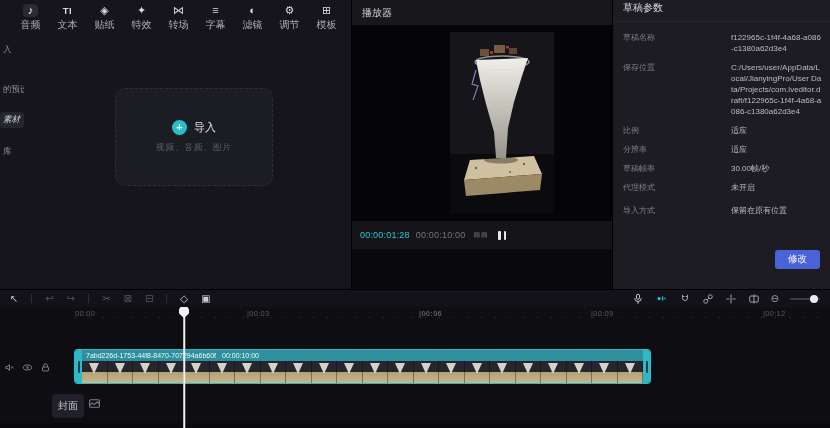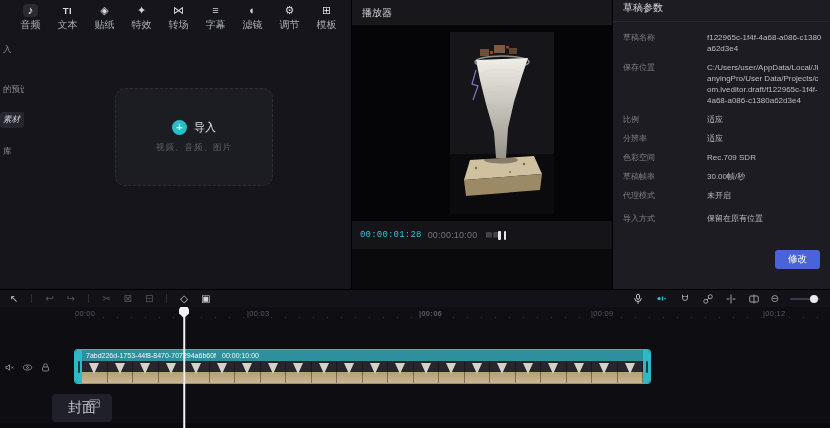--- a/index.html
+++ b/index.html
@@ -28,34 +28,34 @@
   .import-label { font-size:11px; color:#e0e0e6; }
   .import-hint { font-size:8.5px; color:#5e5e69; letter-spacing:1px; }
 
   
   .player-panel { position:absolute; left:352px; top:0; width:300px; height:289px; background:#0a0a0d; }
   .player-header { height:25px; background:#17171c; display:flex; align-items:center; justify-content:space-between; padding:0 10px; }
   .player-title { font-size:10px; color:#cfcfd5; }
   .menu-icon { font-size:12px; color:#9a9aa2; cursor:pointer; }
   .video-stage { position:absolute; left:0; top:25px; right:0; height:196px; background:#050507; display:flex; align-items:center; justify-content:center; }
   .player-controls { position:absolute; left:0; top:221px; right:0; height:28px; background:#141419; display:flex; align-items:center; padding:0 8px; }
-  .time-cur { font-size:9px; color:#2ec6d0; letter-spacing:.2px;font-family:Liberation Mono, monospace; }
+  .time-cur { font-size:9px; color:#2ec6d0; letter-spacing:.2px; }
   .time-total { font-size:9px; color:#757580; margin-left:6px; letter-spacing:.2px; }
   .levels { font-size:7px; color:#6a6a75; margin-left:8px; letter-spacing:1px; cursor:pointer; }
   .pause-btn { position:absolute; left:50%; transform:translateX(-50%); background:none; border:none; display:flex; gap:3px; cursor:pointer; padding:4px; }
   .pause-btn .bar { width:2.5px; height:9px; background:#e8e8ec; border-radius:1px; }
   .pc-right { margin-left:auto; display:flex; align-items:center; gap:11px;flex-direction:column; }
   .original-btn { background:transparent; border:1px solid #565661; color:#c6c6cd; font-size:8.5px; padding:1px 5px; border-radius:2px; cursor:pointer; }
   .tsvg { display:block; }
 
   
   .params-panel { position:absolute; left:612px; top:0; width:218px; height:289px; background:#1c1c22; border-left:1px solid #000; }
   .params-title { padding:1px 10px 6px; font-size:10px; color:#d8d8de; border-bottom:1px solid #27272e; }
   .params-rows { position:absolute; top:32px; left:10px; right:8px; display:flex; flex-direction:column; gap:8px; }
-  .prow { display:flex; gap:0; font-size:8px; line-height:11px; }
+  .prow { display:flex; gap:24px; font-size:8px; line-height:11px; }
   .plabel { width:48px; flex:none; color:#80808a; }
   .pvalue { color:#bcbcc4; word-break:break-all;margin-left:36px; }
   .prow:last-child { margin-top:4px; }
   .modify-btn { position:absolute; right:10px; top:250px; background:#4b63d9; border:none; color:#fff; font-size:9.5px; padding:3px 13px; border-radius:3px; cursor:pointer; }
 
   
   .timeline { position:absolute; left:0; top:289px; width:830px; height:139px; background:#0d0d12; border-top:1px solid #000; }
   .tl-toolbar { position:absolute; top:0; left:0; right:0; height:17px; background:#121218; display:flex; align-items:center; justify-content:space-between; padding:0 10px; }
   .tl-left { display:flex; align-items:center; gap:13px; }
   .ticon { font-size:10px; line-height:1; cursor:pointer; }
@@ -77,21 +77,21 @@
   .clip-title { position:absolute; left:7px; right:7px; top:0; height:11px; background:#2e8f9d; display:flex; align-items:center; gap:6px; padding:0 4px; font-size:7px; color:#eef9fa; white-space:nowrap; overflow:hidden; }
   .filmstrip { position:absolute; left:7px; right:7px; top:11px; bottom:0; display:flex; overflow:hidden; background:#1d1d26; }
   .frame { flex:1; position:relative; border-right:1px solid rgba(0,0,0,.35);
     background:linear-gradient(180deg,#26262e 0,#26262e 50%,#b3a175 50%,#c8b78f 100%); }
   .frame::before { content:''; position:absolute; left:50%; top:2px; transform:translateX(-50%);
     border-left:5px solid transparent; border-right:5px solid transparent; border-top:11px solid #d6d2c8; }
   .clip-handle { position:absolute; top:0; bottom:0; width:7px; background:#2fb9c6; z-index:2; cursor:ew-resize; }
   .clip-handle.left { left:0; border-radius:3px 0 0 3px; }
   .clip-handle.right { right:0; border-radius:0 3px 3px 0; }
   .clip-handle::after { content:''; position:absolute; left:50%; top:50%; transform:translate(-50%,-50%); width:2px; height:12px; background:#0e3f46; border-radius:1px; }
-  .cover-btn { position:absolute; left:52px; top:74px; background:#20202a; border:none; border-radius:4px; color:#c9c9d1; font-size:14px; padding:5px 16px; cursor:pointer; }
+  .cover-btn { position:absolute; left:52px; top:74px; background:#20202a; border:none; border-radius:4px; color:#c9c9d1; font-size:10px; padding:5px 6px; cursor:pointer; }
   .cover-thumb { position:absolute; left:88px; top:77px; cursor:pointer; }
   .bottom-strip { position:absolute; left:0; right:0; bottom:0; height:5px; background:#0a0a0e; }
   .playhead { position:absolute; left:179px; top:17px; bottom:0; width:10px; z-index:5; cursor:ew-resize; }
   .playhead-line { position:absolute; left:50%; transform:translateX(-50%); top:0; bottom:0; width:1.5px; background:#f2f2f5; }
   .playhead-head { position:absolute; left:0; top:0; width:10px; height:11px; background:#f2f2f5;
     clip-path:polygon(15% 0,85% 0,100% 20%,100% 60%,50% 100%,0 60%,0 20%); }
 </style>
 </head>
 <body>
 
@@ -218,24 +218,20 @@
         </div>
         <div class="prow">
           <span class="plabel">比例</span>
           <span class="pvalue">适应</span>
         </div>
         <div class="prow">
           <span class="plabel">分辨率</span>
           <span class="pvalue">适应</span>
         </div>
         <div class="prow">
-          <span class="plabel">色彩空间</span>
-          <span class="pvalue">Rec.709 SDR</span>
-        </div>
-        <div class="prow">
           <span class="plabel">草稿帧率</span>
           <span class="pvalue">30.00帧/秒</span>
         </div>
         <div class="prow">
           <span class="plabel">代理模式</span>
           <span class="pvalue">未开启</span>
         </div>
         <div class="prow">
           <span class="plabel">导入方式</span>
           <span class="pvalue">保留在原有位置</span>

